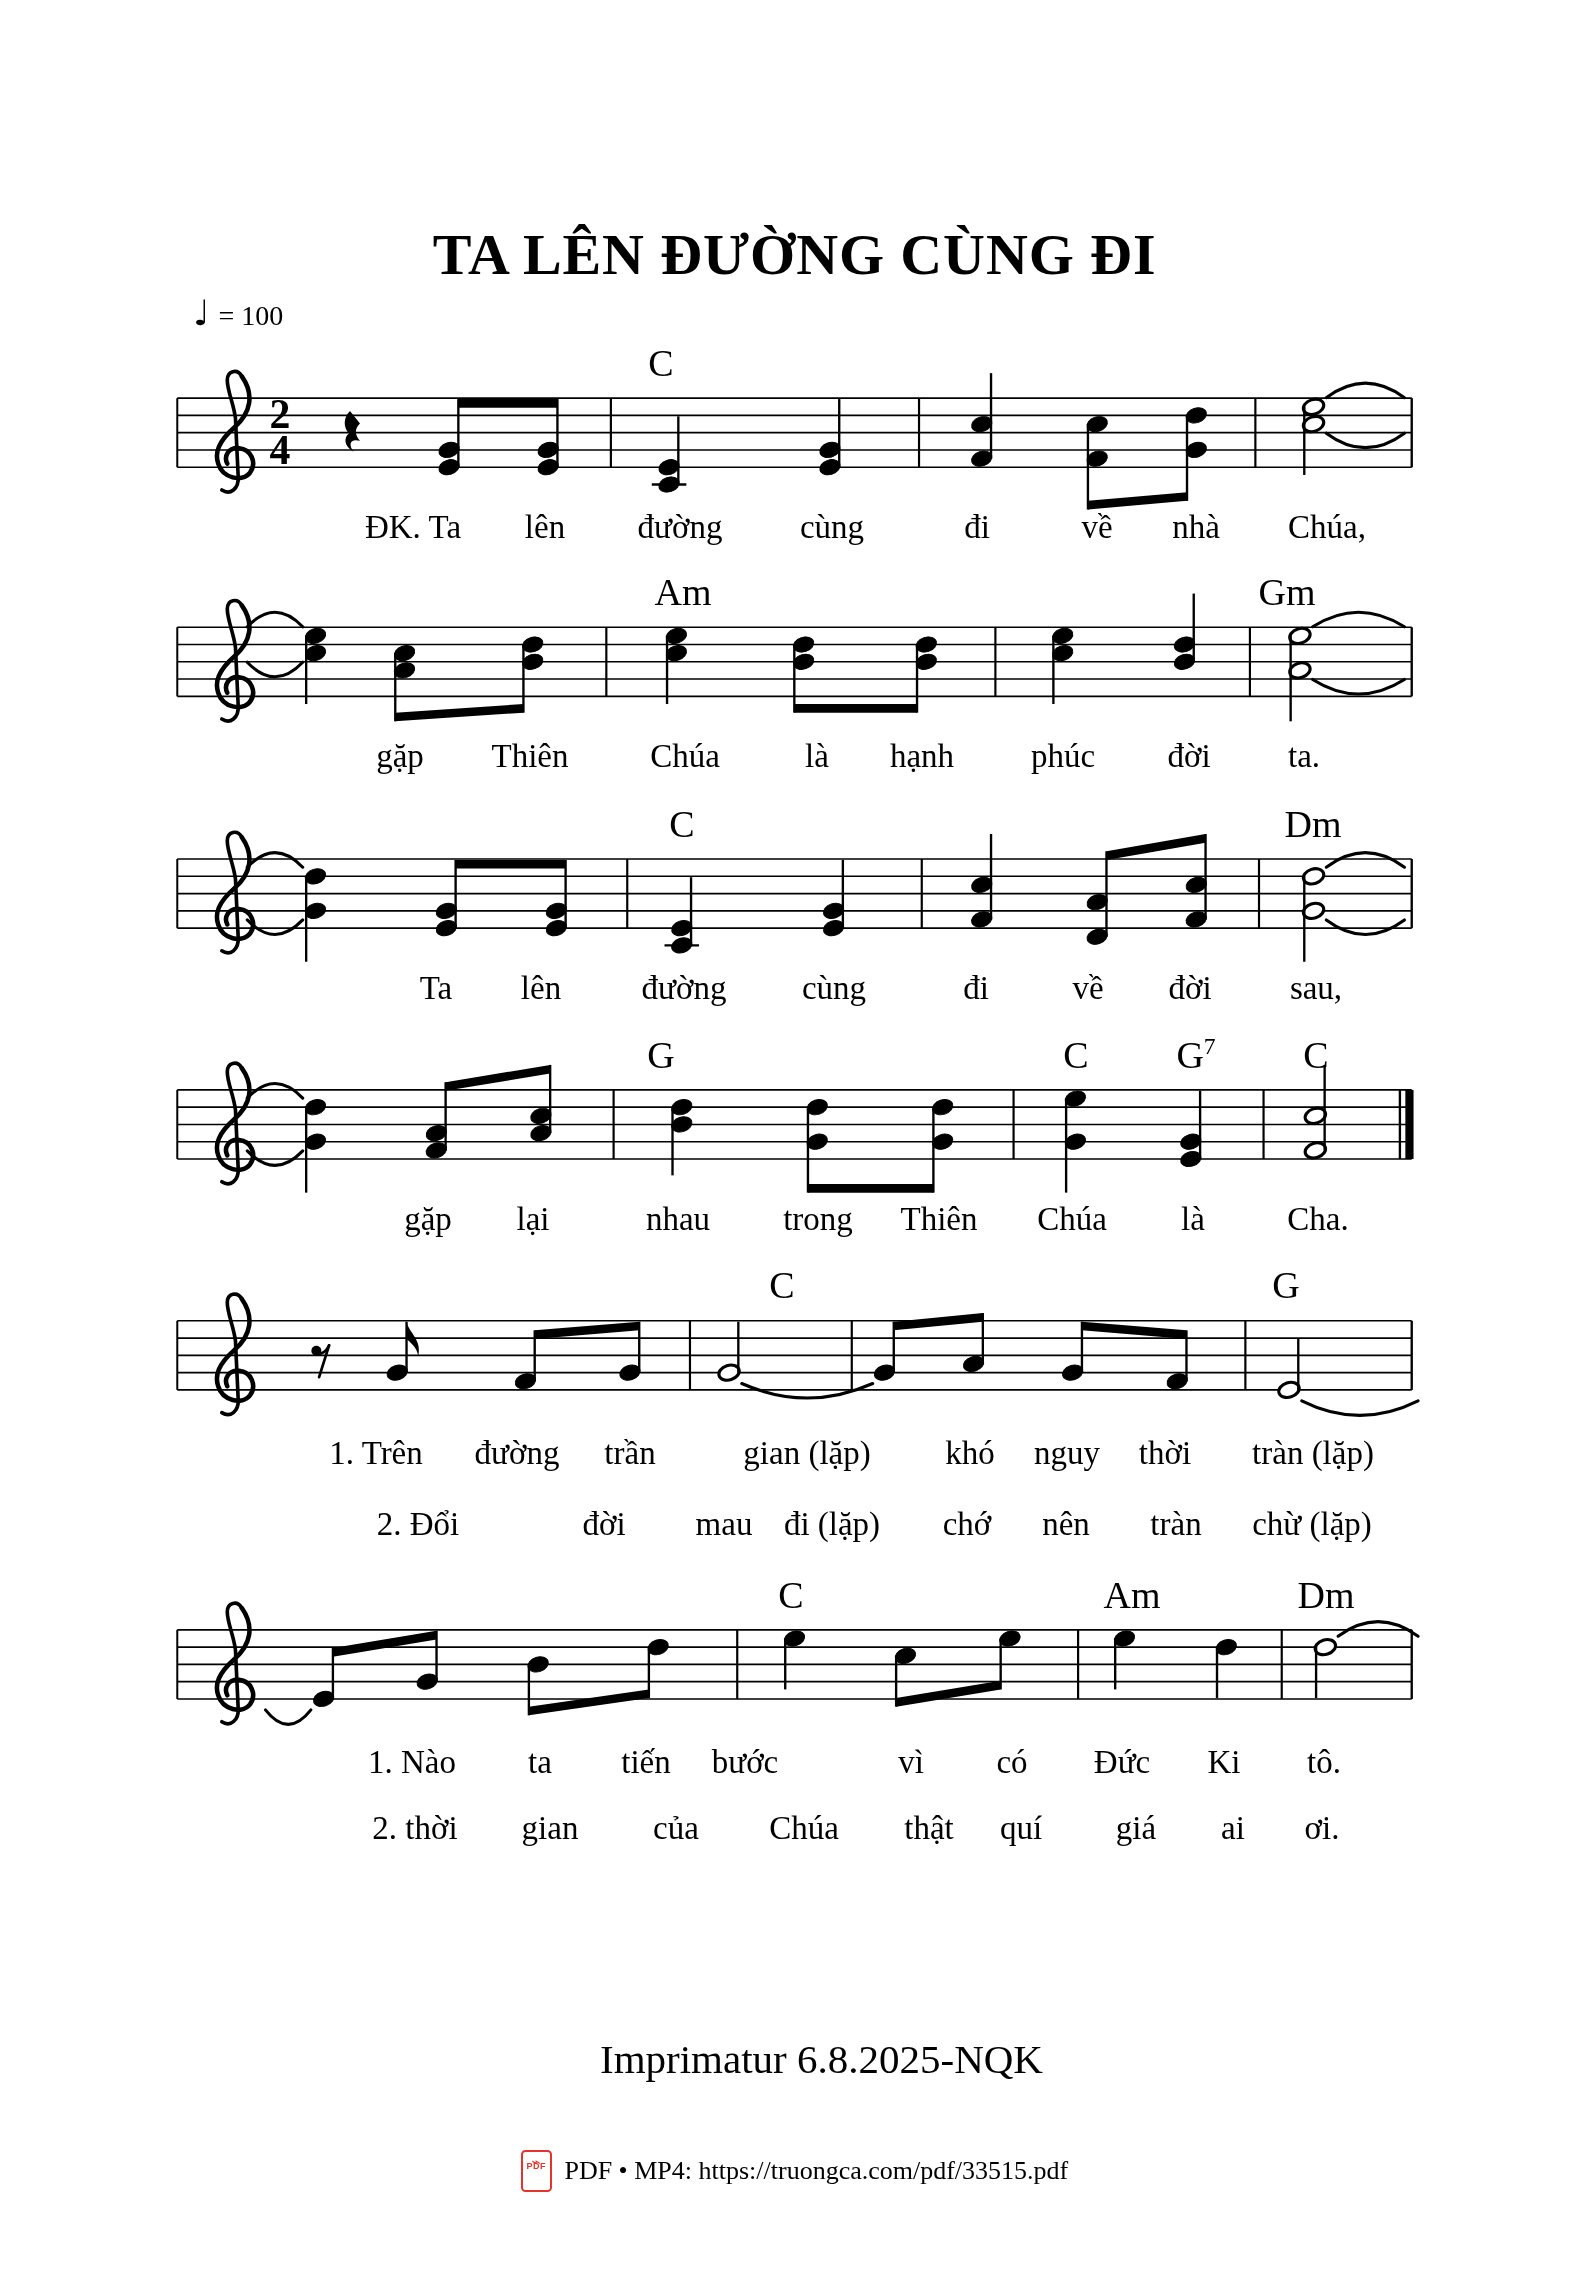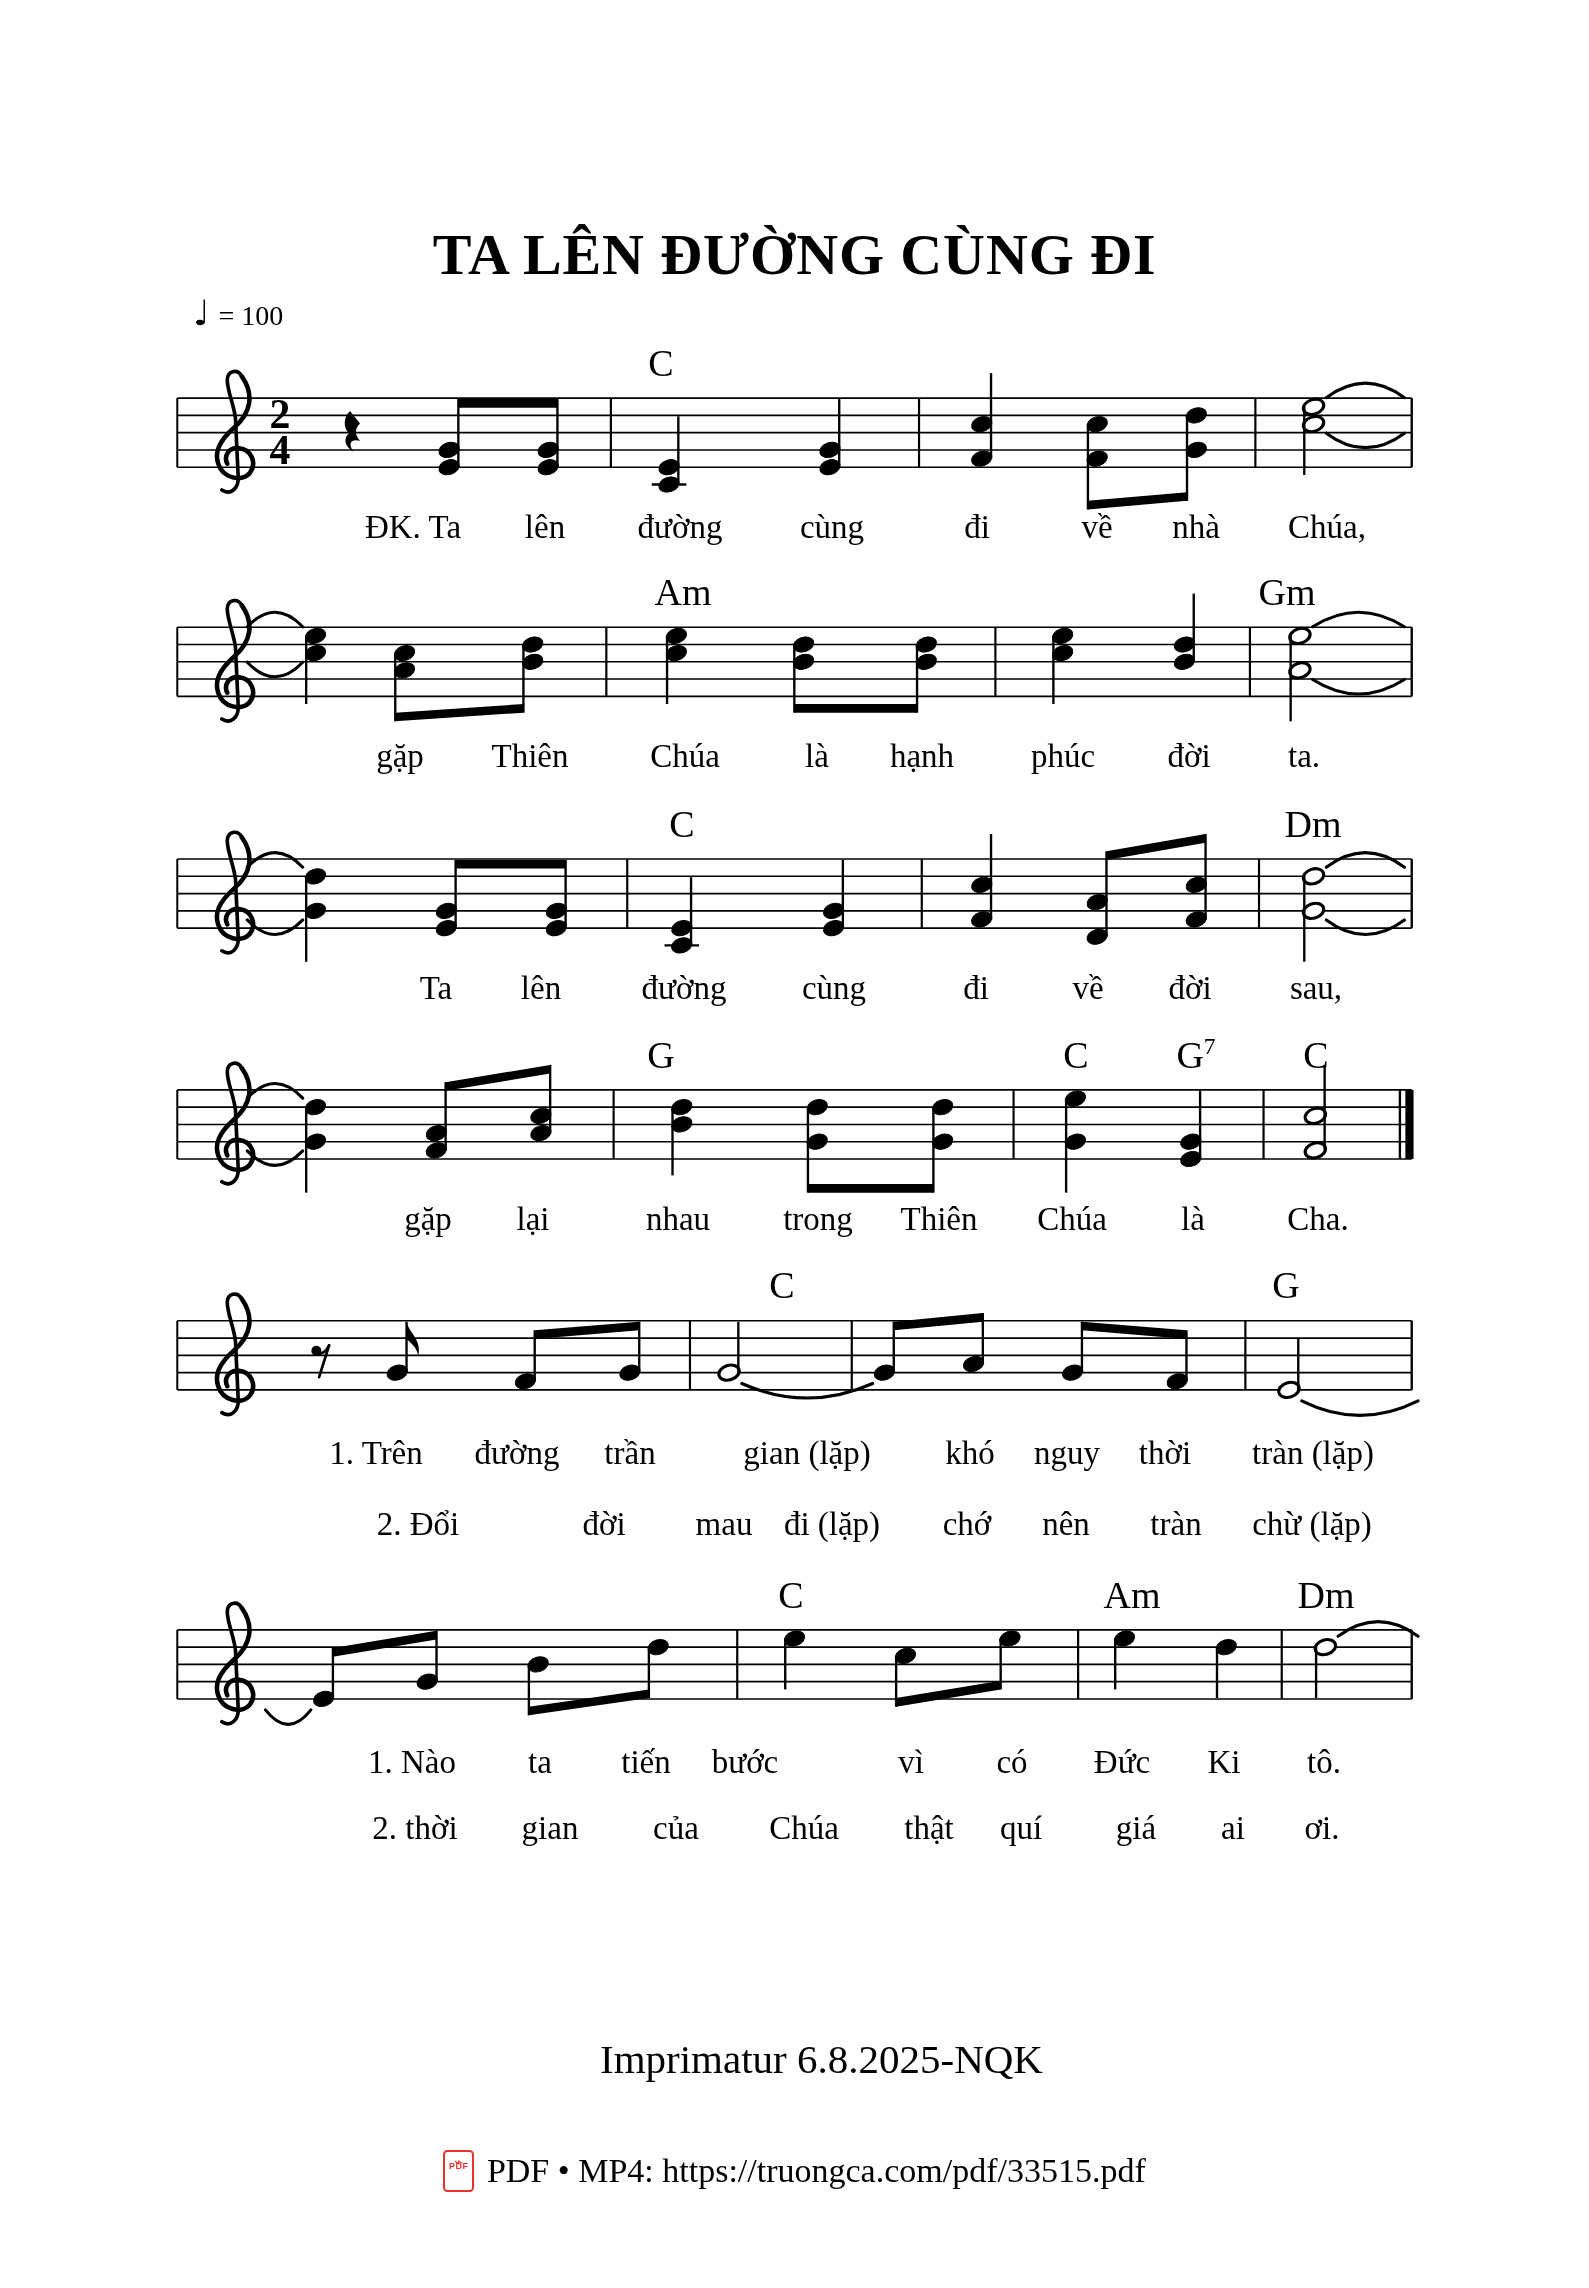--- a/index.html
+++ b/index.html
@@ -45,21 +45,21 @@
     display:flex;justify-content:center;align-items:center;gap:12.7px;
     z-index:2;
   }
   .pdf-icon{
     width:31px;height:42px;border:2.3px solid #e5342b;border-radius:4.5px;
     background:#fff;display:flex;flex-direction:column;align-items:center;justify-content:flex-end;
     box-sizing:border-box;position:relative;
   }
   .pdf-icon .glyph{position:absolute;top:2.7px;left:0;right:0;text-align:center;color:#e5342b;font-size:15.5px;line-height:1;font-family:"DejaVu Sans",sans-serif;}
   .pdf-icon .label{color:#e5342b;font-size:9px;font-weight:bold;font-family:"Liberation Sans",sans-serif;letter-spacing:0.5px;padding-bottom:19px;}
-  .pdf-text{font-size:34px;}
+  .pdf-text{font-size:26px;}
 </style>
 </head>
 <body>
 
 <div class="page">
   <svg id="score-svg" width="1589" height="2288" viewBox="0 0 1748 2517">
       <g>
         <line x1="195" y1="438" x2="1553" y2="438" stroke="#000" stroke-width="1.8"></line>
         <line x1="195" y1="457" x2="1553" y2="457" stroke="#000" stroke-width="1.8"></line>
         <line x1="195" y1="476" x2="1553" y2="476" stroke="#000" stroke-width="1.8"></line>

